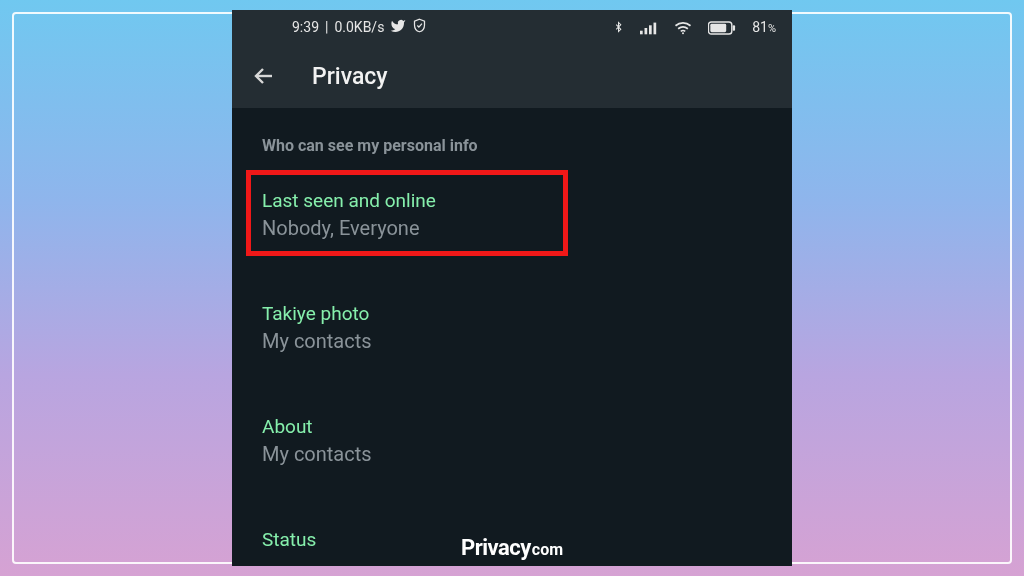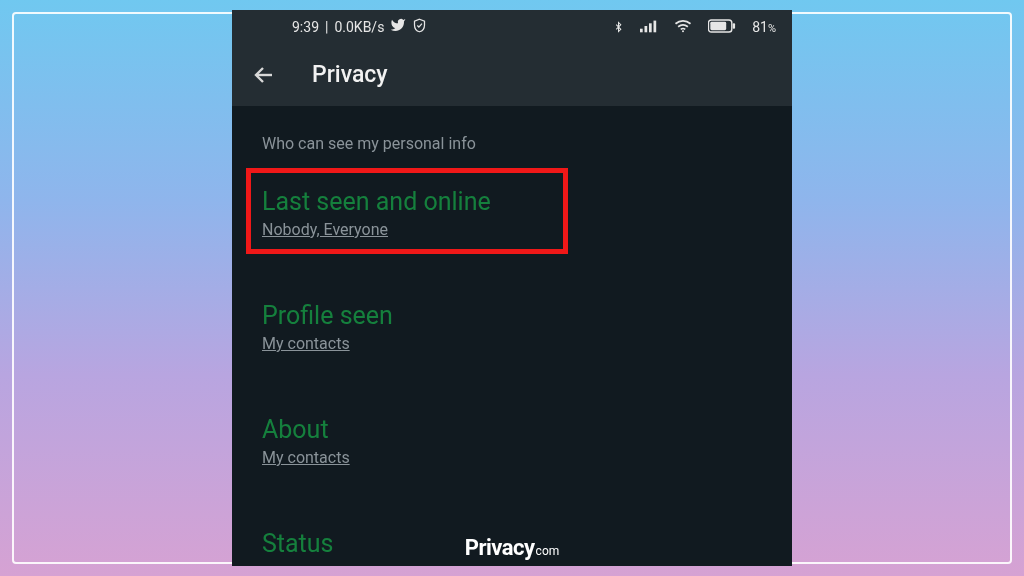--- a/index.html
+++ b/index.html
@@ -25,56 +25,57 @@
   }
   .statusbar {
     height: 34px;
     background: #242d33;
     display: flex; align-items: center; justify-content: space-between;
     padding: 0 16px 0 60px;
     color: #e6e6e6;
     font-size: 14px;
   }
   .sb-left { display: flex; align-items: center; gap: 6px; }
-  .sb-right { display: flex; align-items: flex-start; gap: 16px; }
+  .sb-right { display: flex; align-items: flex-end; gap: 16px; }
   .sb-right svg { display: block; }
   .appbar {
     height: 64px;
     background: #242d33;
     display: flex; align-items: center;
     padding: 0 18px;
     gap: 34px;
   }
   .back-btn { color: #e0e0e0; display: flex; align-items: center; justify-content: center; width: 28px; height: 28px; }
   .appbar-title { color: #f2f2f2; font-size: 23px; font-weight: 500; }
   .content { flex: 1; padding: 18px 0 0 0; background: #111a20; position: relative; }
   .section-header {
     color: #8a9399; font-size: 16px;
     padding: 10px 30px 20px 30px;
+    font-weight: bold;
   }
   .item {
     padding: 14px 30px 22px 30px;
     color: #eaeaea;
   }
-  .item-title { font-size: 25px; color: #15803d; margin-bottom: 4px; }
-  .item-sub { font-size: 16px; color: #8a9399; text-decoration: underline; }
+  .item-title { font-size: 19px; color: #86efac; margin-bottom: 4px; }
+  .item-sub { font-size: 20px; color: #8a9399; }
   .highlight-box {
     position: absolute;
     border: 5px solid #f01818;
     left: 14px; top: 62px; width: 322px; height: 86px;
     pointer-events: none;
   }
   .watermark {
     position: absolute; left: 50%; transform: translateX(-50%);
     bottom: 6px;
     display: flex; align-items: baseline;
     color: #fff; font-weight: 700;
   }
   .watermark .big { font-size: 22px; letter-spacing: -0.5px; }
-  .watermark .dotcom { font-size: 12px; font-weight: 400; margin-left: 1px; margin-top: 32px; }
+  .watermark .dotcom { font-size: 16px; font-weight: 700; margin-left: 1px; margin-top: 32px; }
   .bird-icon svg, .shield-icon svg { fill: #e6e6e6; }
 </style>
 </head>
 <body>
 
 <div class="frame">
   <div class="border"></div>
 
   <div class="phone">
 
@@ -140,21 +141,21 @@
 
     <div class="content">
       <div class="section-header">Who can see my personal info</div>
 
       <div class="item">
         <div class="item-title">Last seen and online</div>
         <div class="item-sub">Nobody, Everyone</div>
       </div>
 
       <div class="item" style="margin-top:26px">
-        <div class="item-title">Profile seen</div>
+        <div class="item-title">Takiye photo</div>
         <div class="item-sub">My contacts</div>
       </div>
 
       <div class="item" style="margin-top:26px">
         <div class="item-title">About</div>
         <div class="item-sub">My contacts</div>
       </div>
 
       <div class="item" style="margin-top:26px; padding-bottom:4px">
         <div class="item-title">Status</div>

